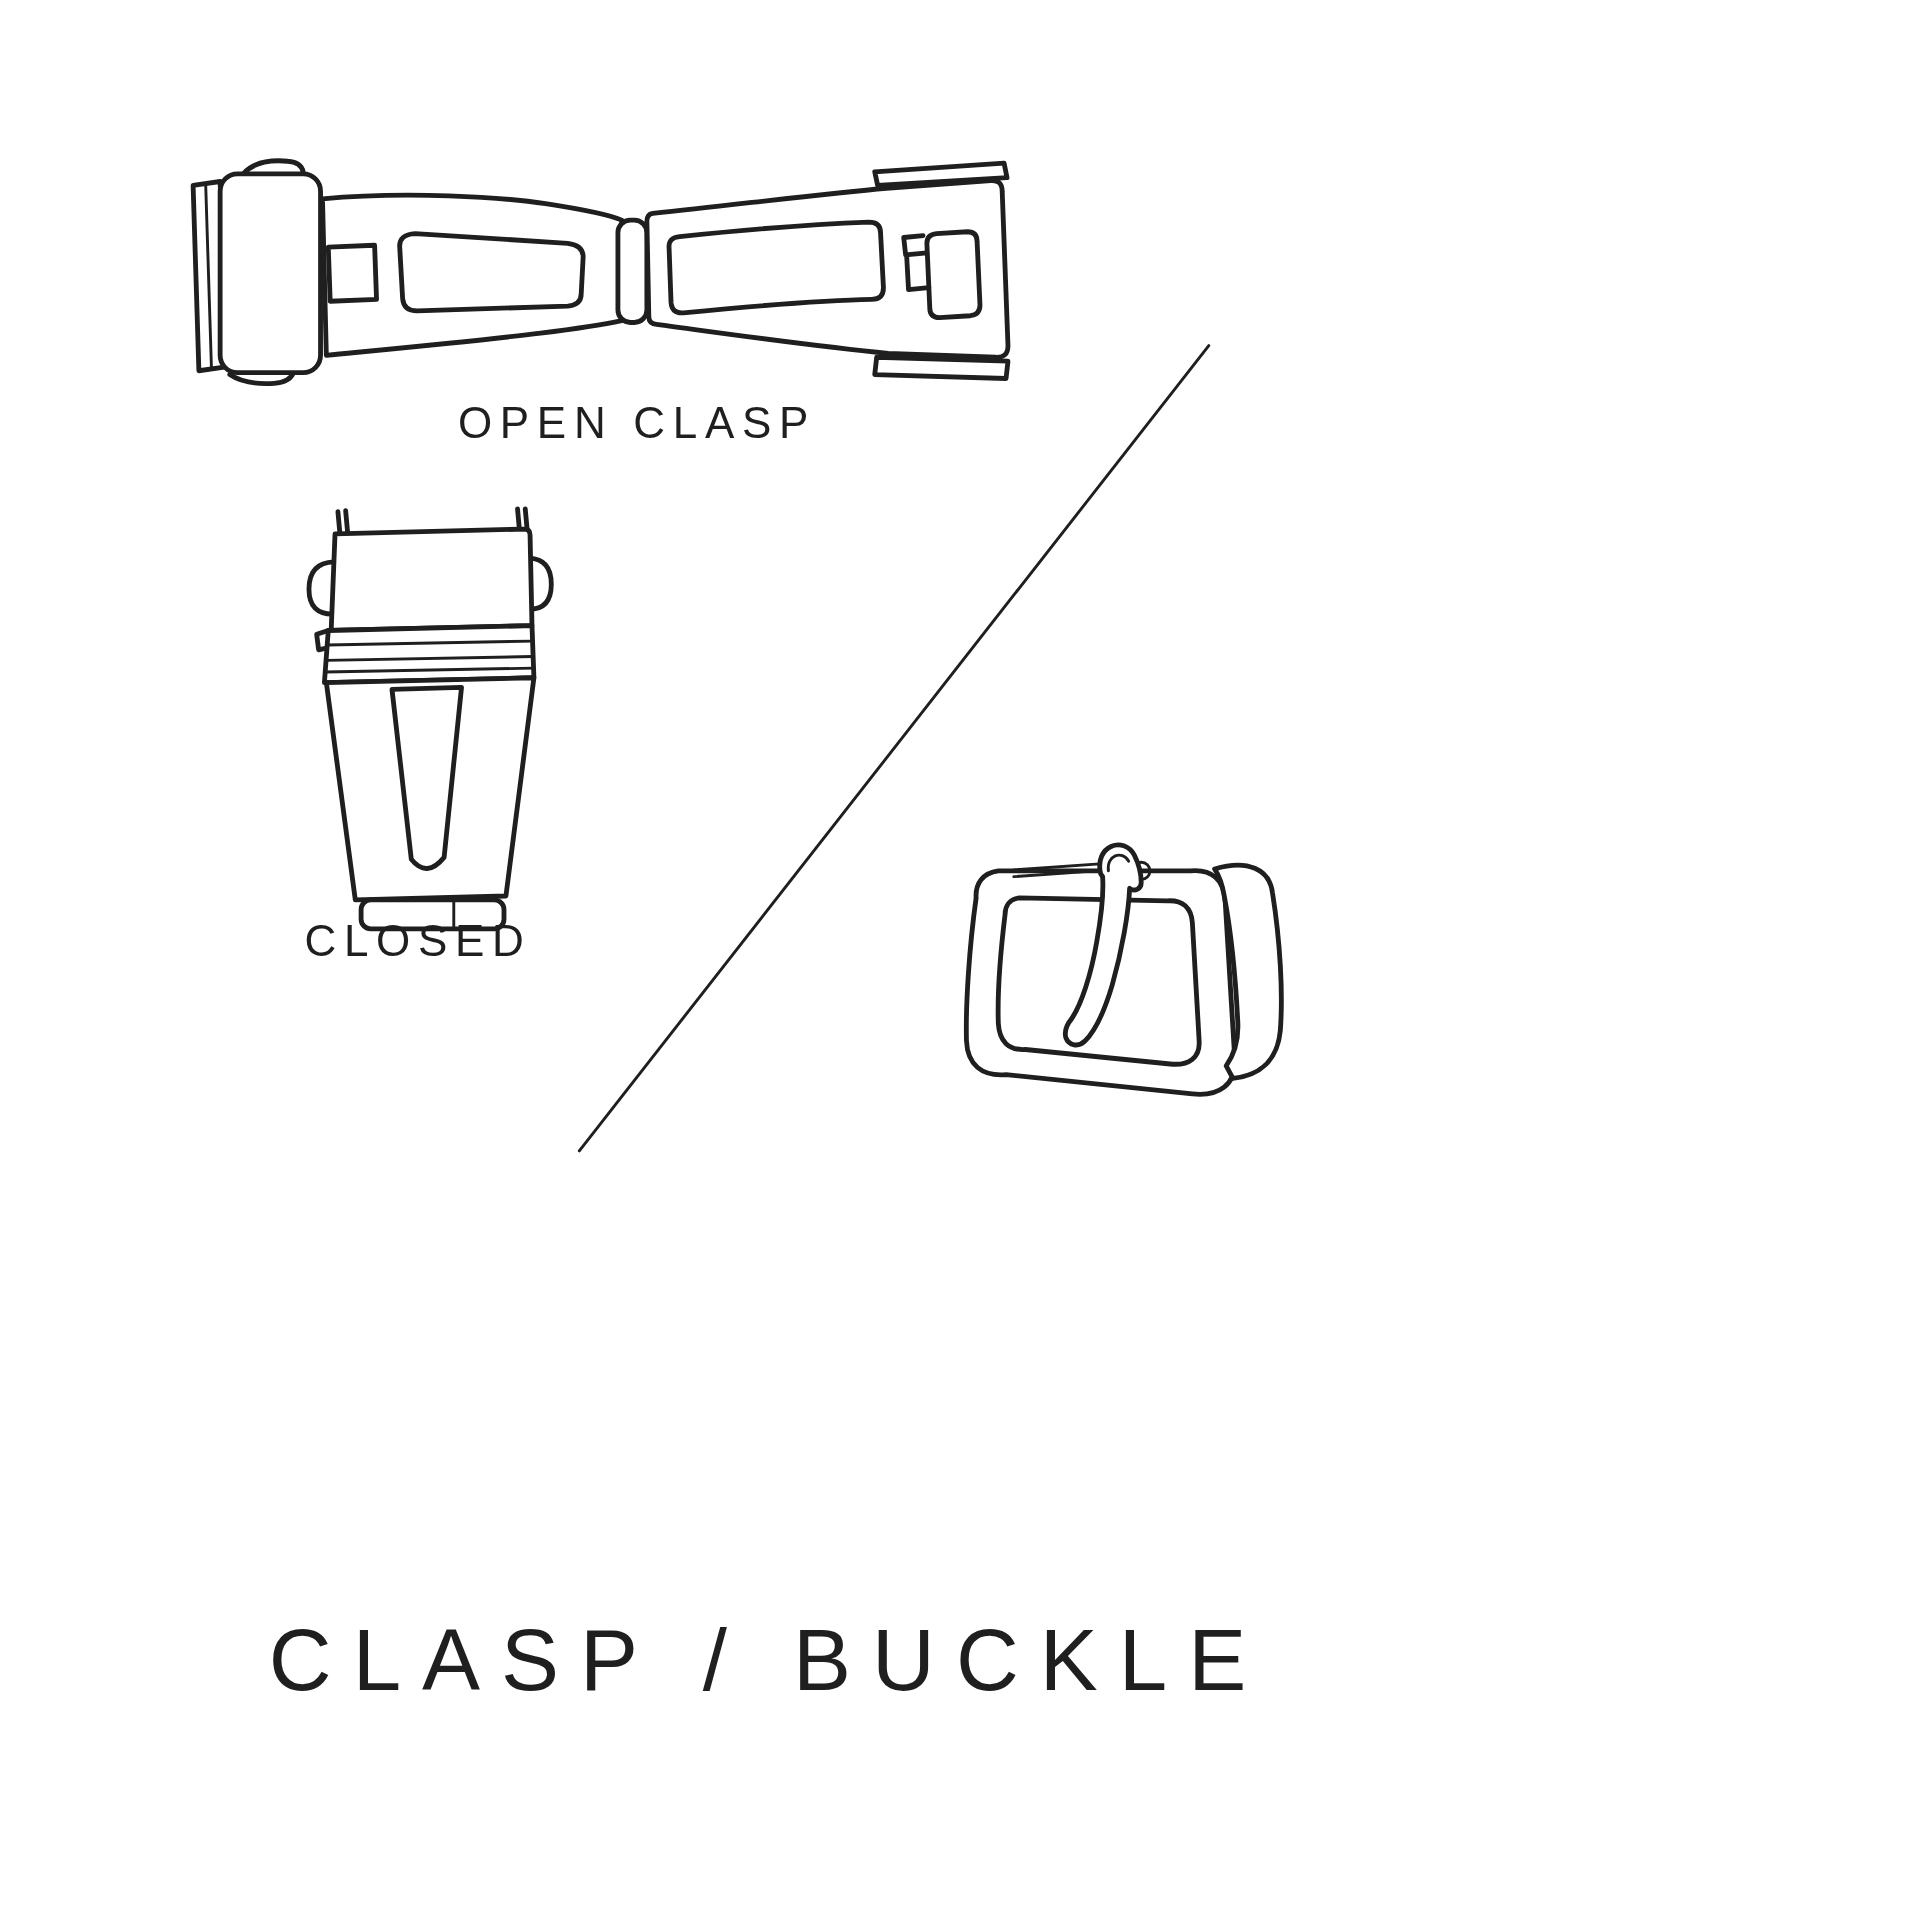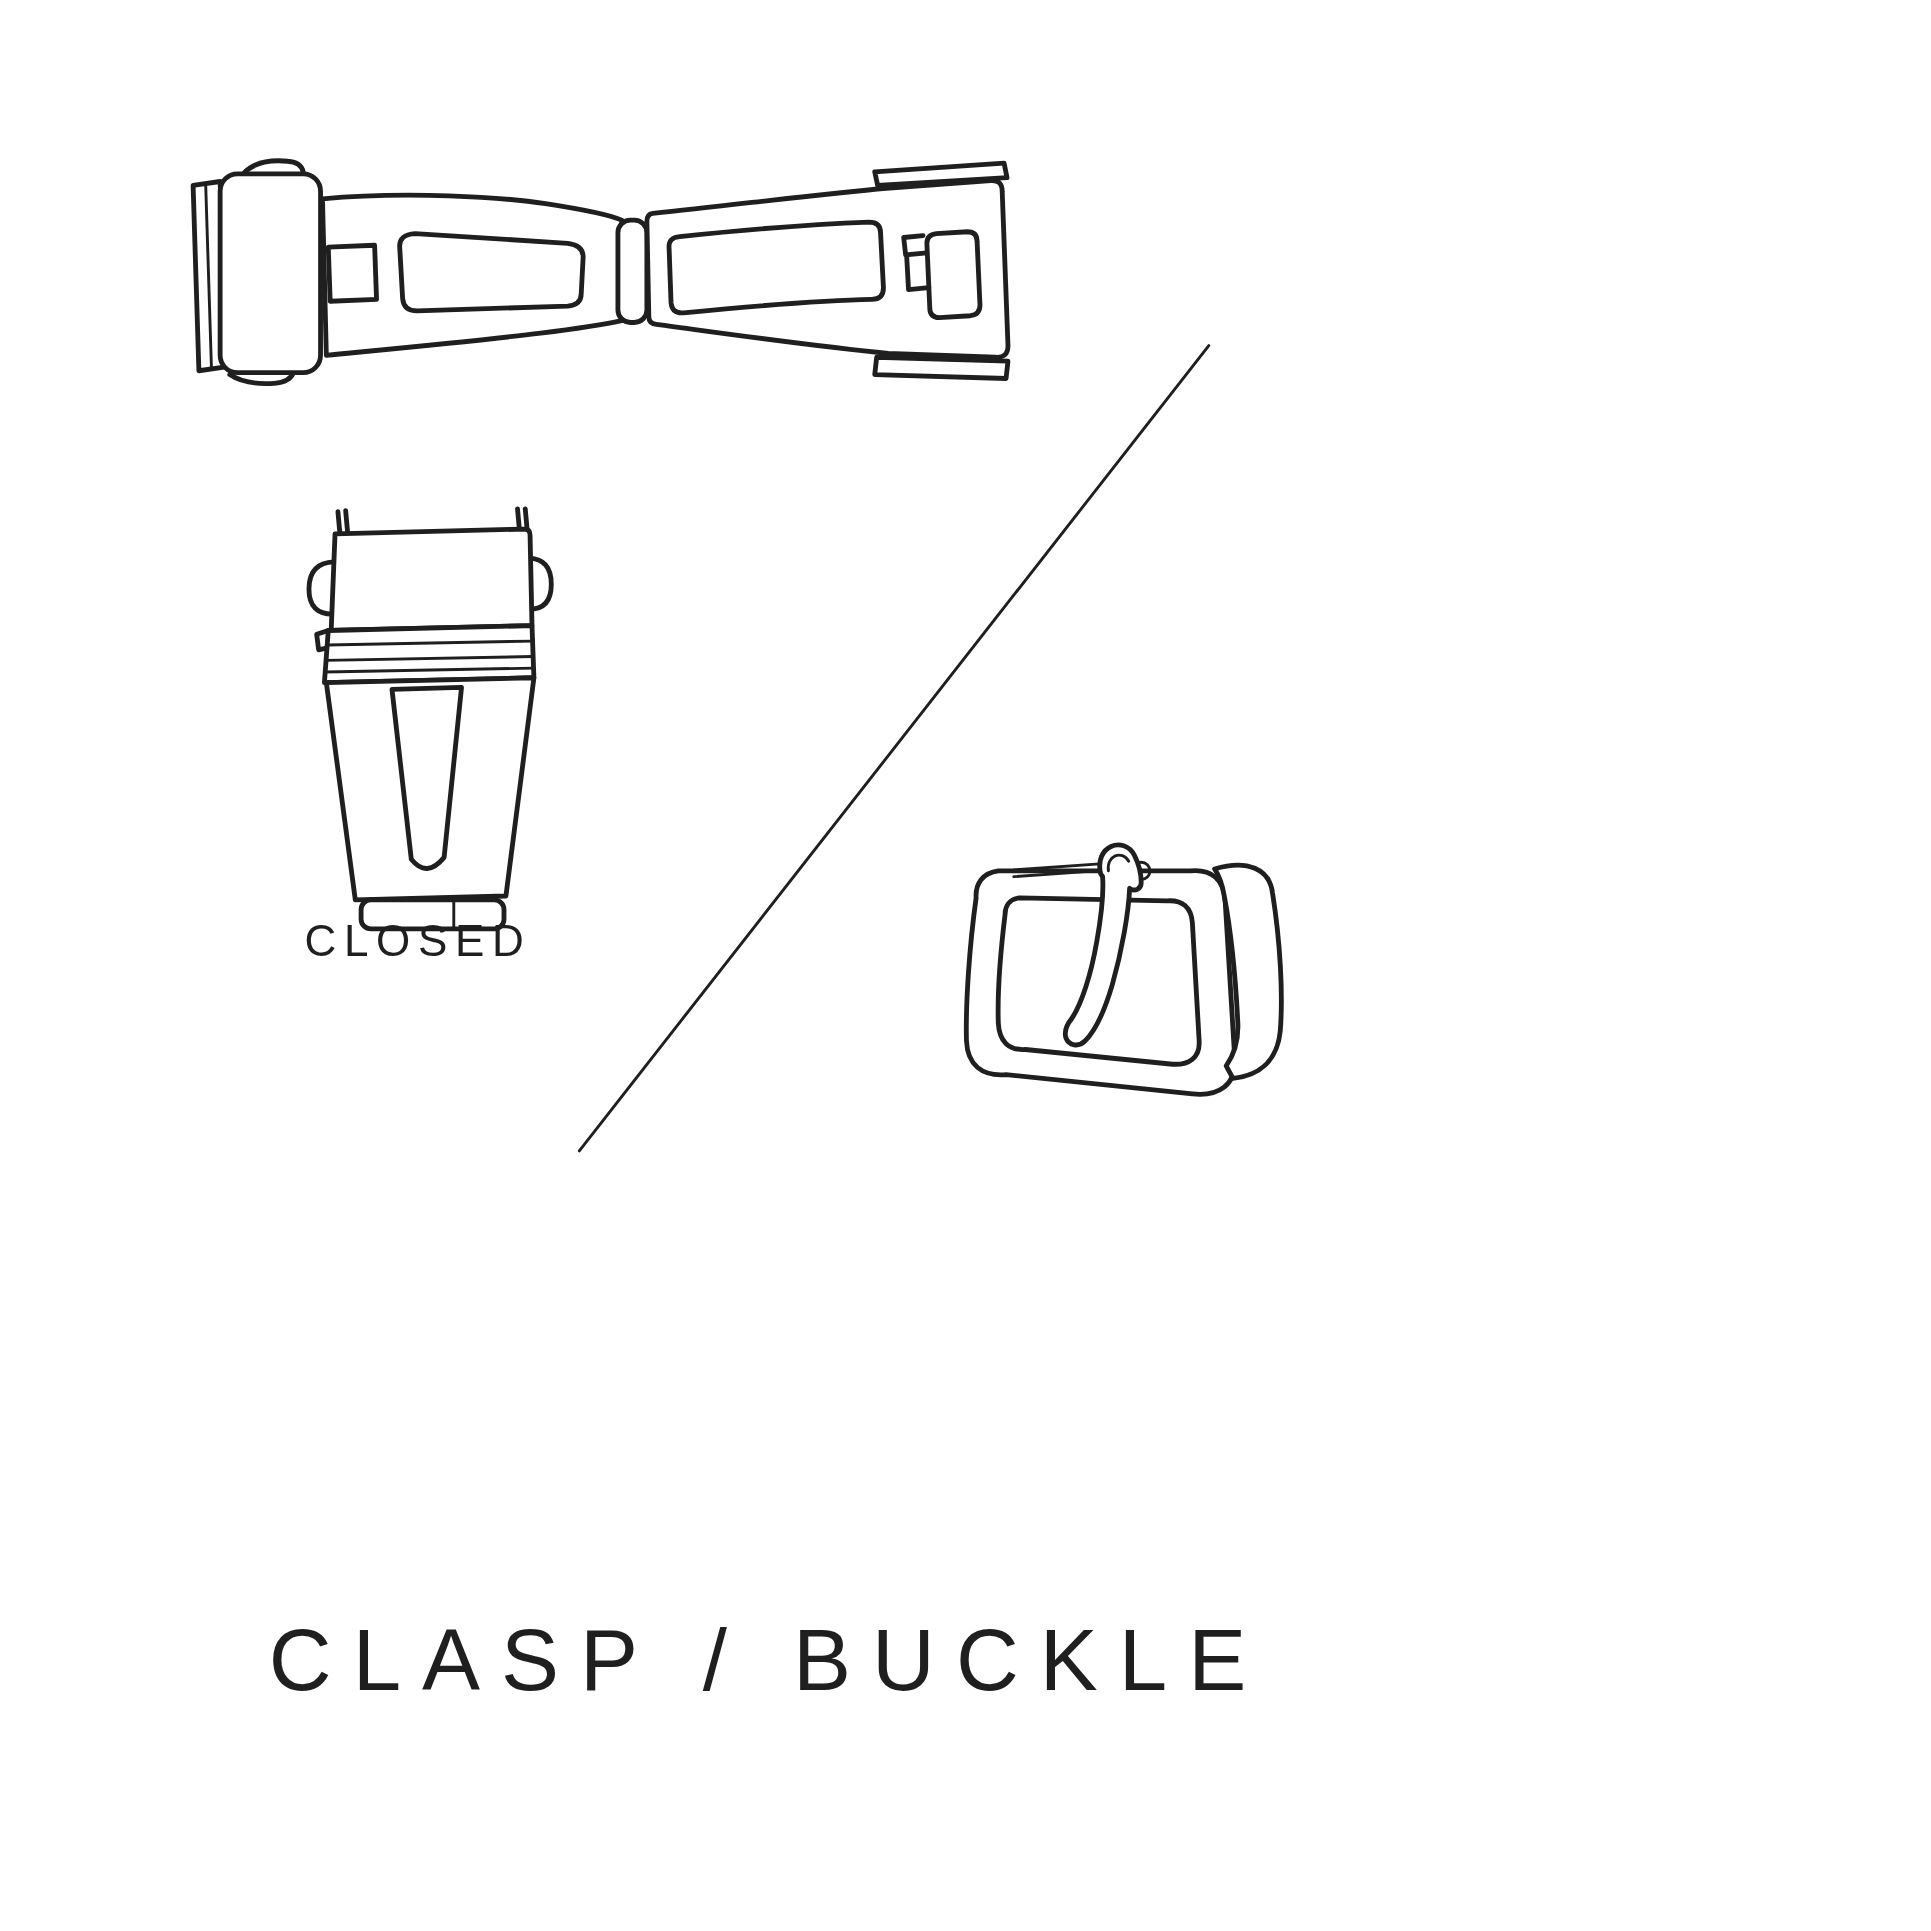--- a/index.html
+++ b/index.html
@@ -113,19 +113,20 @@
       <path class="fill-white" d="M1258,900 C1292,890 1315,900 1318,925 C1326,975 1329,1030 1326,1068 C1323,1098 1305,1114 1277,1117 L1270,1104 C1280,1090 1283,1075 1282,1058 C1280,1018 1275,965 1268,928 C1266,916 1262,906 1258,900 Z"></path>
 
       <path class="thin" d="M1050,901 L1150,894 M1050,908 L1150,901"></path>
       <circle class="thin" cx="1182" cy="902" r="9"></circle>
 
       <path class="fill-white" d="M1140,905 C1133,876 1164,865 1175,886 C1180,896 1182,906 1182,914 C1182,921 1175,924 1170,920 C1169,945 1162,985 1152,1020 C1144,1047 1134,1068 1124,1078 C1117,1085 1107,1083 1104,1075 C1102,1068 1105,1061 1110,1055 C1120,1040 1130,1010 1136,975 C1141,947 1143,922 1142,908 Z"></path>
       <path class="thin" d="M1148,902 C1146,886 1162,880 1169,892"></path>
     </g>
   </svg>
 
+  <div class="label caption" style="left:637px; top:398px;">OPEN CLASP</div>
 
   <div class="label caption" style="left:418px; top:916px;">CLOSED</div>
 
   <div class="label title" style="left:768px; top:1610px;">CLASP / BUCKLE</div>
 
 </div>
 
 
 </body></html>

